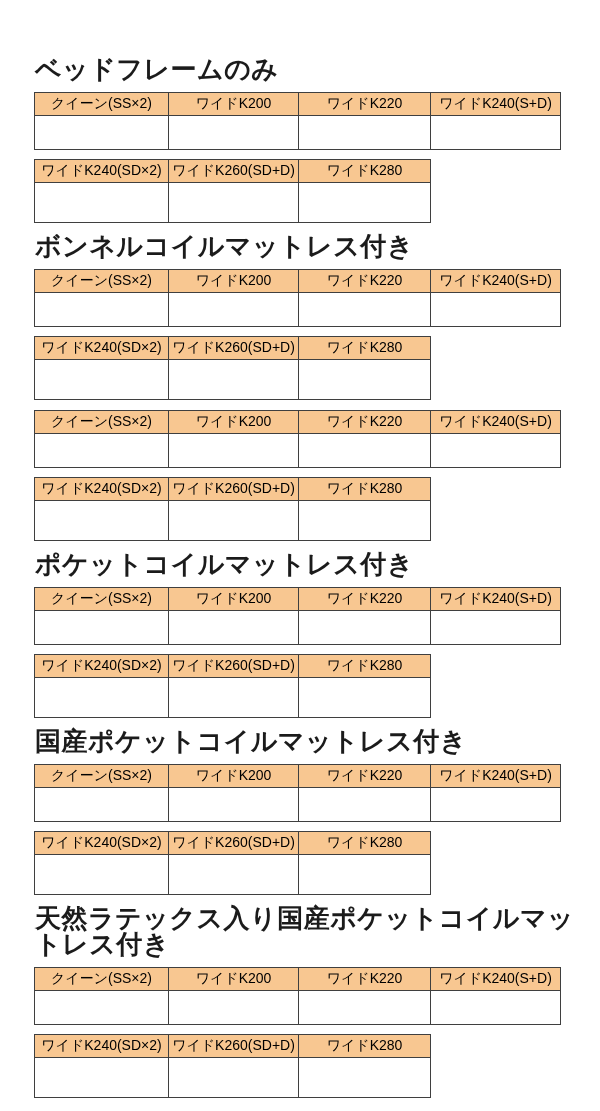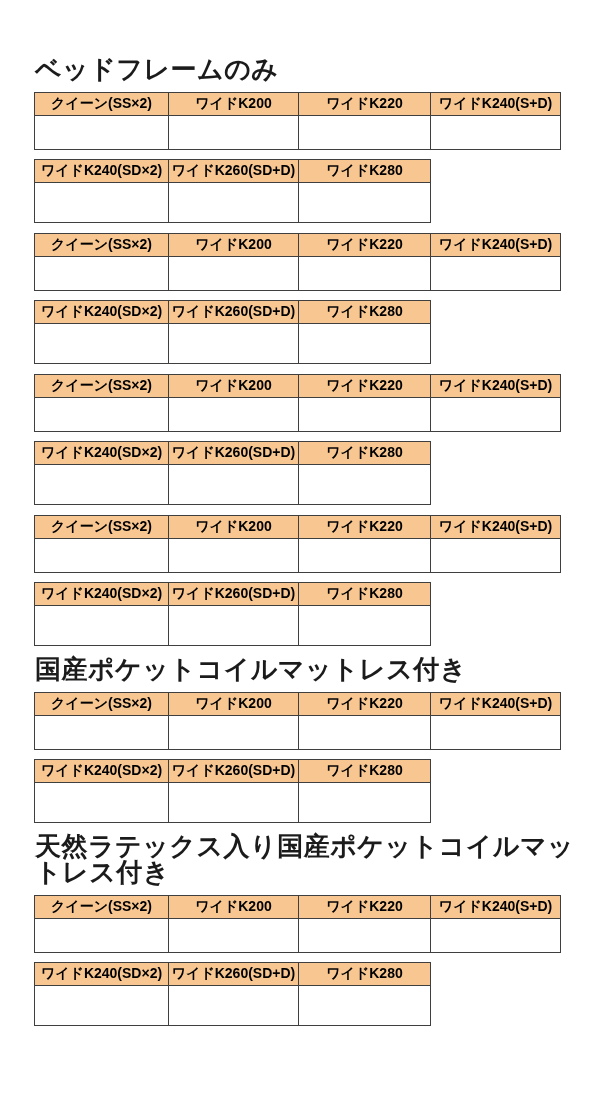--- a/index.html
+++ b/index.html
@@ -41,21 +41,21 @@
   col.c4 { width: 130px; }
   .size-table th,
   .size-table td {
     border: 1px solid var(--table-border, #3f3f3f);
     padding: 0;
   }
   .hdr-cell {
     background: var(--header-cell-bg, #f8c791);
     color: var(--header-cell-text, #000000);
     font-size: 14px;
-    font-weight: 700;
+    font-weight: 400;
     text-align: center;
     height: 22px;
     vertical-align: middle;
     white-space: nowrap;
     overflow: hidden;
   }
   .cols4 .val-cell { height: 33px; background: #ffffff; }
   .cols3 .val-cell { height: 39px; background: #ffffff; }
 </style>
 </head>
@@ -102,108 +102,110 @@
         <tr class="val-row">
           <td class="val-cell"></td>
           <td class="val-cell"></td>
           <td class="val-cell"></td>
         </tr>
       </tbody>
     </table>
   </section>
 
   <section class="sec">
-    <table class="size-table cols4">
-      <colgroup>
-          <col class="c1">
-          <col class="c2">
-          <col class="c3">
-          <col class="c4">
-        </colgroup>
-      <tbody>
-        <tr class="hdr-row">
-          <th class="hdr-cell">クイーン(SS×2)</th>
-          <th class="hdr-cell">ワイドK200</th>
-          <th class="hdr-cell">ワイドK220</th>
-          <th class="hdr-cell">ワイドK240(S+D)</th>
-        </tr>
-        <tr class="val-row">
-          <td class="val-cell"></td>
-          <td class="val-cell"></td>
-          <td class="val-cell"></td>
-          <td class="val-cell"></td>
-        </tr>
-      </tbody>
-    </table>
-    <table class="size-table cols3">
-      <colgroup>
-          <col class="c1">
-          <col class="c2">
-          <col class="c3">
-        </colgroup>
-      <tbody>
-        <tr class="hdr-row">
-          <th class="hdr-cell">ワイドK240(SD×2)</th>
-          <th class="hdr-cell">ワイドK260(SD+D)</th>
-          <th class="hdr-cell">ワイドK280</th>
-        </tr>
-        <tr class="val-row">
-          <td class="val-cell"></td>
-          <td class="val-cell"></td>
-          <td class="val-cell"></td>
-        </tr>
-      </tbody>
-    </table>
-  </section>
-
-  <section class="sec">
-    <table class="size-table cols4">
-      <colgroup>
-          <col class="c1">
-          <col class="c2">
-          <col class="c3">
-          <col class="c4">
-        </colgroup>
-      <tbody>
-        <tr class="hdr-row">
-          <th class="hdr-cell">クイーン(SS×2)</th>
-          <th class="hdr-cell">ワイドK200</th>
-          <th class="hdr-cell">ワイドK220</th>
-          <th class="hdr-cell">ワイドK240(S+D)</th>
-        </tr>
-        <tr class="val-row">
-          <td class="val-cell"></td>
-          <td class="val-cell"></td>
-          <td class="val-cell"></td>
-          <td class="val-cell"></td>
-        </tr>
-      </tbody>
-    </table>
-    <table class="size-table cols3">
-      <colgroup>
-          <col class="c1">
-          <col class="c2">
-          <col class="c3">
-        </colgroup>
-      <tbody>
-        <tr class="hdr-row">
-          <th class="hdr-cell">ワイドK240(SD×2)</th>
-          <th class="hdr-cell">ワイドK260(SD+D)</th>
-          <th class="hdr-cell">ワイドK280</th>
-        </tr>
-        <tr class="val-row">
-          <td class="val-cell"></td>
-          <td class="val-cell"></td>
-          <td class="val-cell"></td>
-        </tr>
-      </tbody>
-    </table>
-  </section>
-
-  <section class="sec">
+    <h2 class="sec-title">ボンネルコイルマットレス付き</h2>
+    <table class="size-table cols4">
+      <colgroup>
+          <col class="c1">
+          <col class="c2">
+          <col class="c3">
+          <col class="c4">
+        </colgroup>
+      <tbody>
+        <tr class="hdr-row">
+          <th class="hdr-cell">クイーン(SS×2)</th>
+          <th class="hdr-cell">ワイドK200</th>
+          <th class="hdr-cell">ワイドK220</th>
+          <th class="hdr-cell">ワイドK240(S+D)</th>
+        </tr>
+        <tr class="val-row">
+          <td class="val-cell"></td>
+          <td class="val-cell"></td>
+          <td class="val-cell"></td>
+          <td class="val-cell"></td>
+        </tr>
+      </tbody>
+    </table>
+    <table class="size-table cols3">
+      <colgroup>
+          <col class="c1">
+          <col class="c2">
+          <col class="c3">
+        </colgroup>
+      <tbody>
+        <tr class="hdr-row">
+          <th class="hdr-cell">ワイドK240(SD×2)</th>
+          <th class="hdr-cell">ワイドK260(SD+D)</th>
+          <th class="hdr-cell">ワイドK280</th>
+        </tr>
+        <tr class="val-row">
+          <td class="val-cell"></td>
+          <td class="val-cell"></td>
+          <td class="val-cell"></td>
+        </tr>
+      </tbody>
+    </table>
+  </section>
+
+  <section class="sec">
+    <table class="size-table cols4">
+      <colgroup>
+          <col class="c1">
+          <col class="c2">
+          <col class="c3">
+          <col class="c4">
+        </colgroup>
+      <tbody>
+        <tr class="hdr-row">
+          <th class="hdr-cell">クイーン(SS×2)</th>
+          <th class="hdr-cell">ワイドK200</th>
+          <th class="hdr-cell">ワイドK220</th>
+          <th class="hdr-cell">ワイドK240(S+D)</th>
+        </tr>
+        <tr class="val-row">
+          <td class="val-cell"></td>
+          <td class="val-cell"></td>
+          <td class="val-cell"></td>
+          <td class="val-cell"></td>
+        </tr>
+      </tbody>
+    </table>
+    <table class="size-table cols3">
+      <colgroup>
+          <col class="c1">
+          <col class="c2">
+          <col class="c3">
+        </colgroup>
+      <tbody>
+        <tr class="hdr-row">
+          <th class="hdr-cell">ワイドK240(SD×2)</th>
+          <th class="hdr-cell">ワイドK260(SD+D)</th>
+          <th class="hdr-cell">ワイドK280</th>
+        </tr>
+        <tr class="val-row">
+          <td class="val-cell"></td>
+          <td class="val-cell"></td>
+          <td class="val-cell"></td>
+        </tr>
+      </tbody>
+    </table>
+  </section>
+
+  <section class="sec">
+    <h2 class="sec-title">ポケットコイルマットレス付き</h2>
     <table class="size-table cols4">
       <colgroup>
           <col class="c1">
           <col class="c2">
           <col class="c3">
           <col class="c4">
         </colgroup>
       <tbody>
         <tr class="hdr-row">
           <th class="hdr-cell">クイーン(SS×2)</th>

